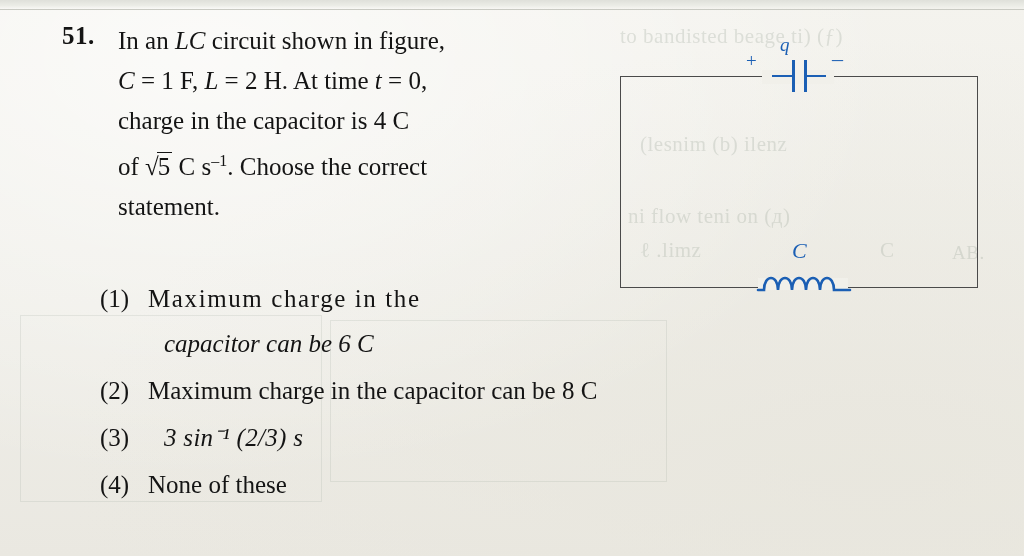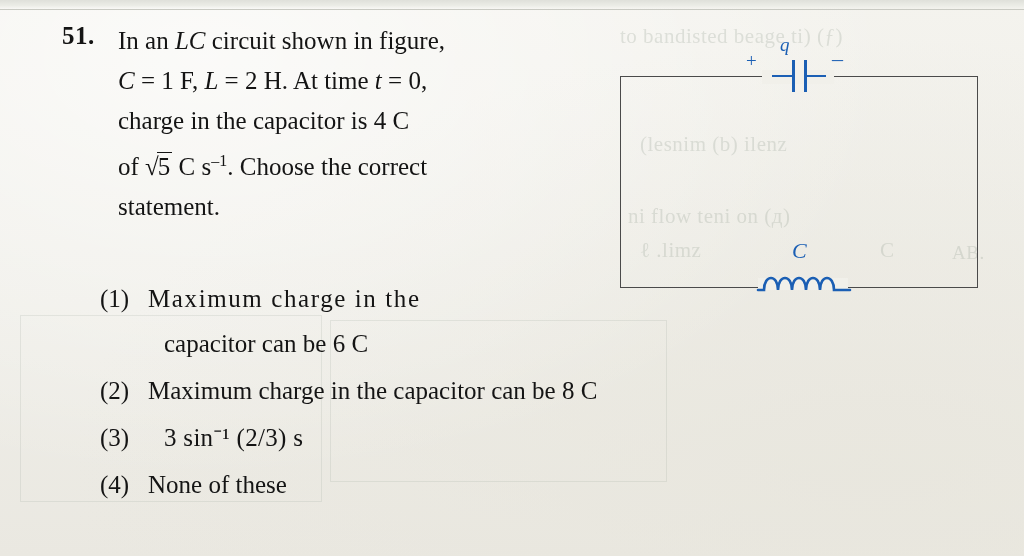--- a/index.html
+++ b/index.html
@@ -102,21 +102,21 @@
     position: absolute;
     left: 0;
     top: 0;
   }
   .opt .l1, .opt .l2 {
     display: block;
     white-space: nowrap;
   }
   .opt-1 .l1 { letter-spacing: 1.6px; }
   .opt-3 .l1 { letter-spacing: 1.1px; }
-  .opt .l2 { padding-left: 16px; }
+  .opt .l2 { padding-left: 16px; font-style: italic; }
   .opt-3 .l2 { padding-left: 16px; letter-spacing: 0.3px;}
 
   
   .figure {
     position: absolute;
     left: 620px;
     top: 46px;
     width: 362px;
     height: 250px;
   }

